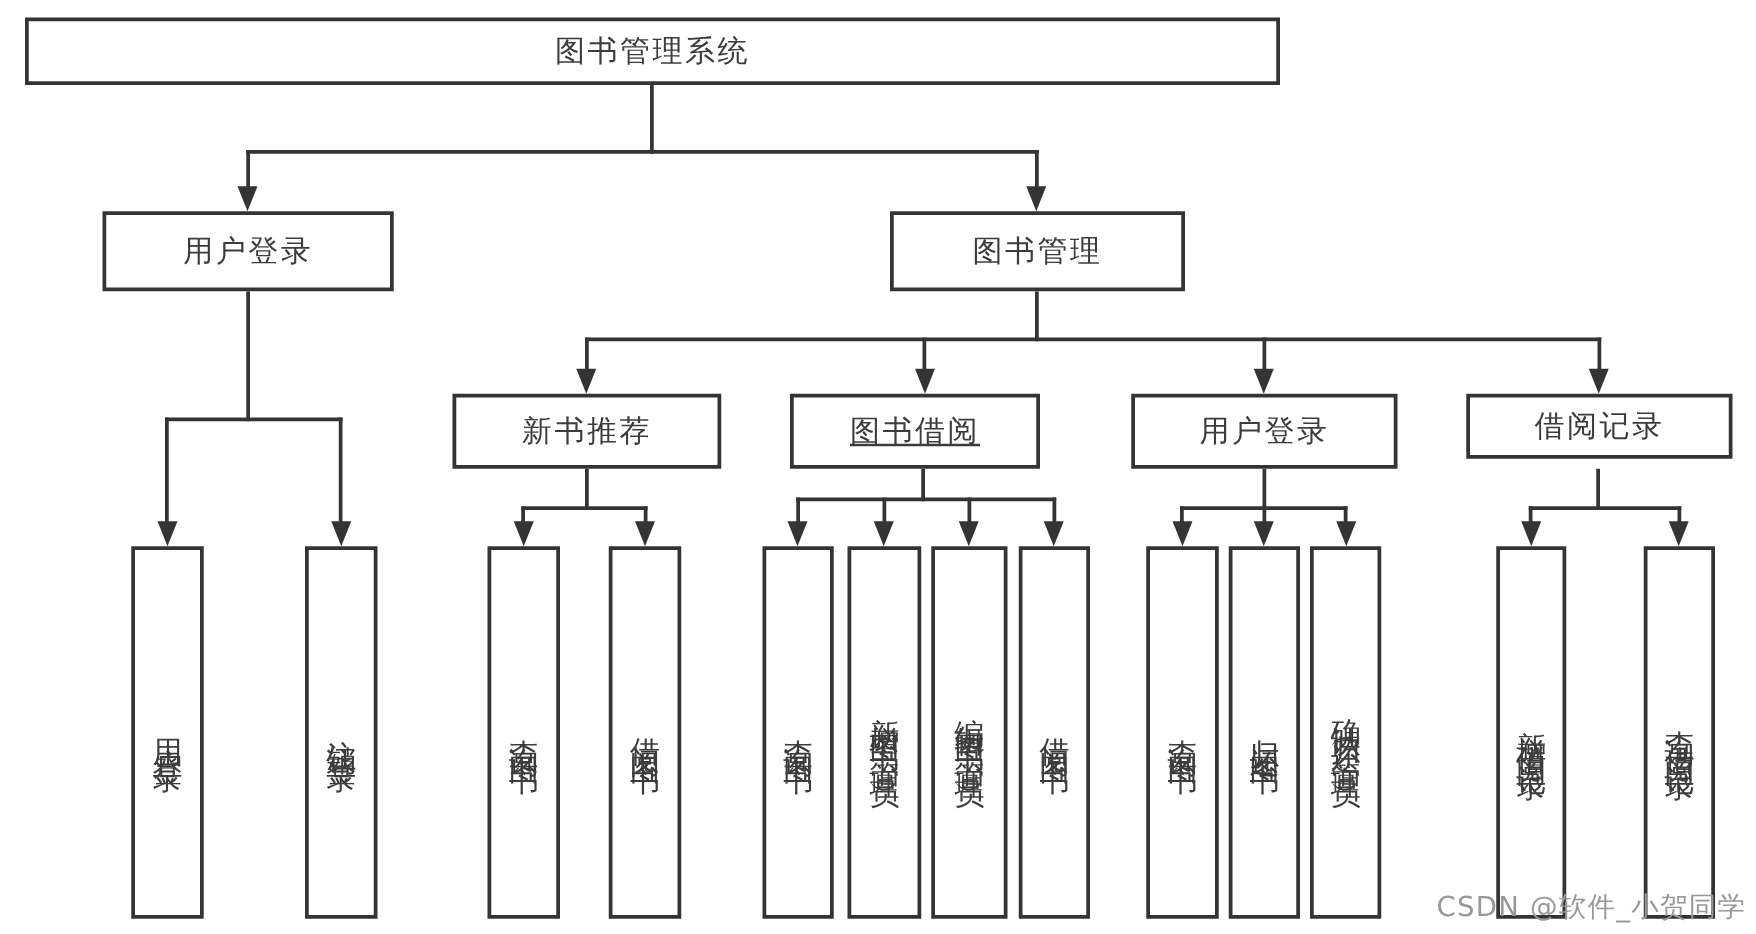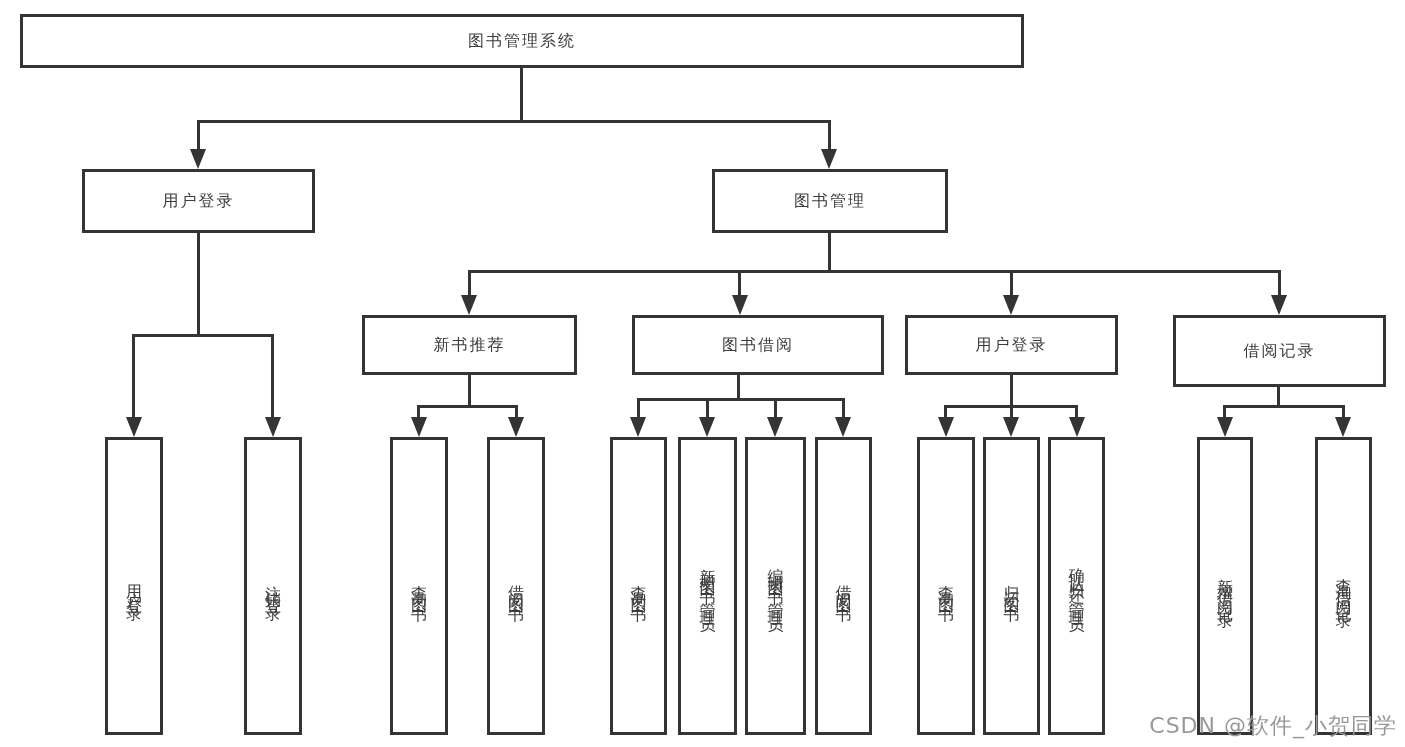--- a/index.html
+++ b/index.html
@@ -12,21 +12,21 @@
   .stage { position: absolute; left: 0; top: 0; width: 1405px; height: 747px; }
   .node {
     position: absolute;
     background: #ffffff;
     border: 3px solid #343434;
     display: flex; align-items: center; justify-content: center;
     color: #3c3c3c;
     z-index: 2;
   }
   .node .lbl {
-    font-size: 16px;
+    font-size: 24px;
     letter-spacing: 2px;
     white-space: nowrap;
     line-height: 1;
   }
   .node.vertical .lbl {
     writing-mode: vertical-rl;
     text-orientation: mixed;
     letter-spacing: 7px;
     line-height: 1;
   }
@@ -108,27 +108,27 @@
     </div>
     <div class="node" style="left: 82px; top: 169px; width: 233px; height: 64px;">
       <span class="lbl">用户登录</span>
     </div>
     <div class="node" style="left: 362px; top: 315px; width: 215px; height: 60px;">
       <span class="lbl">新书推荐</span>
     </div>
     <div class="node" style="left: 712px; top: 169px; width: 236px; height: 64px;">
       <span class="lbl">图书管理</span>
     </div>
-    <div class="node" style="left: 632px; top: 315px; width: 252px; height: 60px;">
+    <div class="node" style="left: 632px; top: 315px; width: 200px; height: 60px; text-decoration: underline;">
       <span class="lbl">图书借阅</span>
     </div>
     <div class="node" style="left: 905px; top: 315px; width: 213px; height: 60px;">
       <span class="lbl">用户登录</span>
     </div>
-    <div class="node" style="left: 1173px; top: 315px; width: 213px; height: 72px;">
+    <div class="node" style="left: 1173px; top: 315px; width: 213px; height: 52px;">
       <span class="lbl">借阅记录</span>
     </div>
     <div class="node vertical" style="left: 105px; top: 437px; width: 58px; height: 298px;">
       <span class="lbl">用户登录</span>
     </div>
     <div class="node vertical" style="left: 244px; top: 437px; width: 58px; height: 298px;">
       <span class="lbl">注销登录</span>
     </div>
     <div class="node vertical" style="left: 390px; top: 437px; width: 58px; height: 298px;">
       <span class="lbl">查询图书</span>

